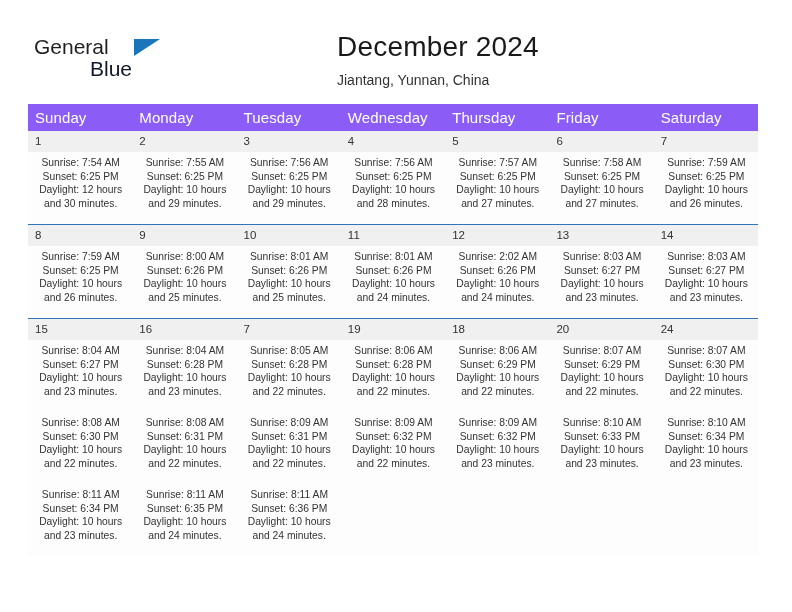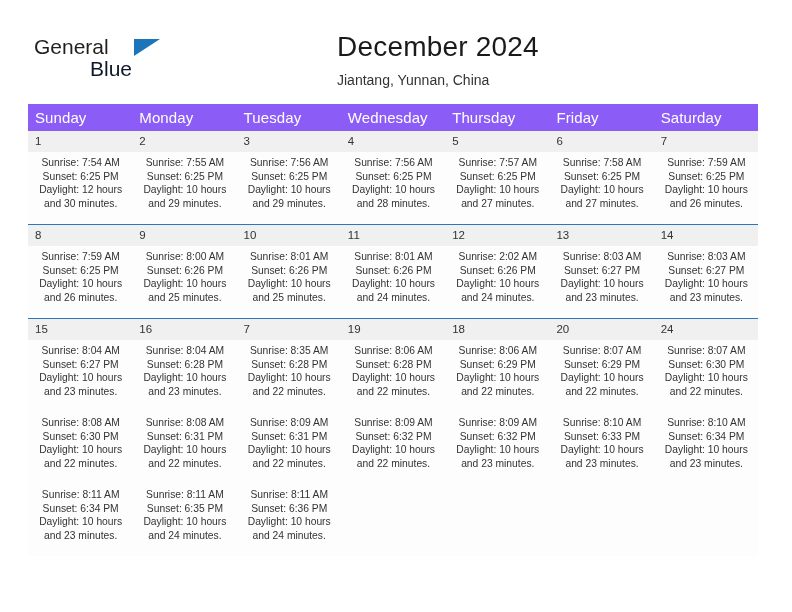--- a/index.html
+++ b/index.html
@@ -294,21 +294,21 @@
             <div class="line">Sunrise: 8:04 AM</div>
             <div class="line">Sunset: 6:27 PM</div>
             <div class="daylight">Daylight: 10 hours and 23 minutes.</div>
           </td>
           <td>
             <div class="line">Sunrise: 8:04 AM</div>
             <div class="line">Sunset: 6:28 PM</div>
             <div class="daylight">Daylight: 10 hours and 23 minutes.</div>
           </td>
           <td>
-            <div class="line">Sunrise: 8:35 AM</div>
+            <div class="line">Sunrise: 8:05 AM</div>
             <div class="line">Sunset: 6:28 PM</div>
             <div class="daylight">Daylight: 10 hours and 22 minutes.</div>
           </td>
           <td>
             <div class="line">Sunrise: 8:06 AM</div>
             <div class="line">Sunset: 6:28 PM</div>
             <div class="daylight">Daylight: 10 hours and 22 minutes.</div>
           </td>
           <td>
             <div class="line">Sunrise: 8:06 AM</div>

